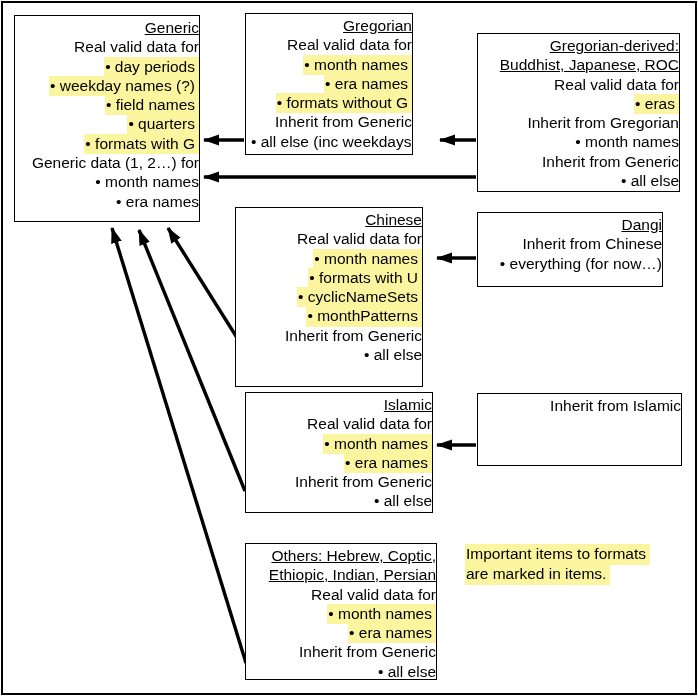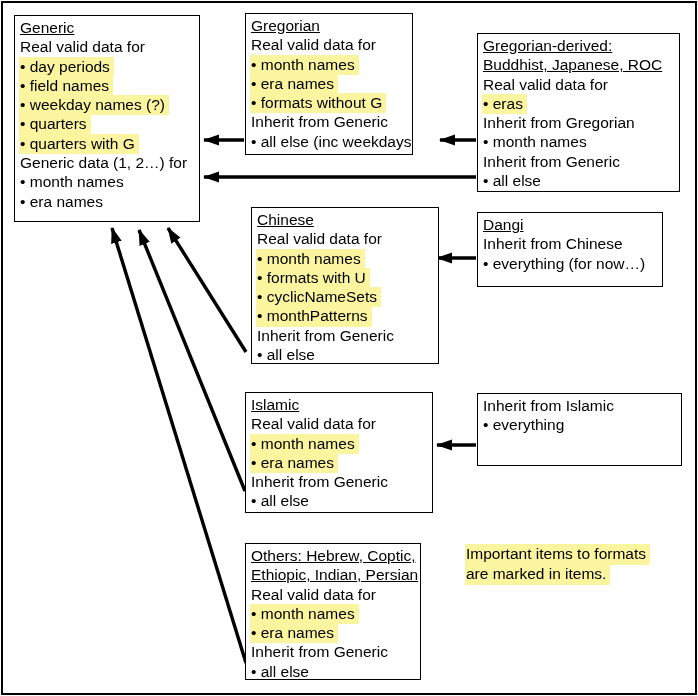--- a/index.html
+++ b/index.html
@@ -14,21 +14,21 @@
     position:absolute; inset:1px;
     border:2px solid var(--ink,#000);
     pointer-events:none;
   }
   .box {
     position:absolute; box-sizing:border-box;
     border:1.5px solid var(--ink,#000);
     background:#fff;
     padding:2px 0 0 5px;
     font-size:15.5px; line-height:19.3px;
-    white-space:nowrap; overflow:hidden;
+    white-space:nowrap; overflow:hidden;text-align:right;
   }
   .note {
     position:absolute; box-sizing:border-box;
     padding:2px 0 0 5px;
     font-size:15.5px; line-height:19.8px;
     white-space:nowrap;
   }
   .line { height:19.3px; }
   .note .line { height:19.8px; }
   .line span { display:inline-block; }
@@ -59,24 +59,24 @@
       <line x1="246" y1="352" x2="168" y2="228" stroke="#000000" stroke-width="3.4" marker-end="url(#ah)"></line>
       <line x1="245" y1="491" x2="139" y2="230" stroke="#000000" stroke-width="3.4" marker-end="url(#ah)"></line>
       <line x1="246" y1="663" x2="112" y2="228" stroke="#000000" stroke-width="3.4" marker-end="url(#ah)"></line>
     </g>
 </svg>
 
 <div class="box" style="left:14px;  top:15px;  width:186px; height:207px">
     <div class="line"><span class="ul">Generic</span></div>
     <div class="line"><span>Real valid data for</span></div>
     <div class="line"><span class="hl">• day periods</span></div>
+    <div class="line"><span class="hl">• weekday names (?)</span></div>
     <div class="line"><span class="hl">• field names</span></div>
-    <div class="line"><span class="hl">• weekday names (?)</span></div>
     <div class="line"><span class="hl">• quarters</span></div>
-    <div class="line"><span class="hl">• quarters with G</span></div>
+    <div class="line"><span class="hl">• formats with G</span></div>
     <div class="line"><span>Generic data (1, 2…) for</span></div>
     <div class="line"><span>• month names</span></div>
     <div class="line"><span>• era names</span></div>
   </div>
 
 <div class="box" style="left:245px; top:13px;  width:168px; height:142px">
     <div class="line"><span class="ul">Gregorian</span></div>
     <div class="line"><span>Real valid data for</span></div>
     <div class="line"><span class="hl">• month names</span></div>
     <div class="line"><span class="hl">• era names</span></div>
@@ -89,21 +89,21 @@
     <div class="line"><span class="ul">Gregorian-derived:</span></div>
     <div class="line"><span class="ul">Buddhist, Japanese, ROC</span></div>
     <div class="line"><span>Real valid data for</span></div>
     <div class="line"><span class="hl">• eras</span></div>
     <div class="line"><span>Inherit from Gregorian</span></div>
     <div class="line"><span>• month names</span></div>
     <div class="line"><span>Inherit from Generic</span></div>
     <div class="line"><span>• all else</span></div>
   </div>
 
-<div class="box" style="left:251px; top:207px; width:188px; height:157px">
+<div class="box" style="left:235px; top:207px; width:188px; height:180px">
     <div class="line"><span class="ul">Chinese</span></div>
     <div class="line"><span>Real valid data for</span></div>
     <div class="line"><span class="hl">• month names</span></div>
     <div class="line"><span class="hl">• formats with U</span></div>
     <div class="line"><span class="hl">• cyclicNameSets</span></div>
     <div class="line"><span class="hl">• monthPatterns</span></div>
     <div class="line"><span>Inherit from Generic</span></div>
     <div class="line"><span>• all else</span></div>
   </div>
 
@@ -117,24 +117,23 @@
     <div class="line"><span class="ul">Islamic</span></div>
     <div class="line"><span>Real valid data for</span></div>
     <div class="line"><span class="hl">• month names</span></div>
     <div class="line"><span class="hl">• era names</span></div>
     <div class="line"><span>Inherit from Generic</span></div>
     <div class="line"><span>• all else</span></div>
   </div>
 
 <div class="box" style="left:477px; top:393px; width:205px; height:73px">
     <div class="line"><span>Inherit from Islamic</span></div>
-    <div class="line"><span>• everything</span></div>
   </div>
 
-<div class="box" style="left:245px; top:543px; width:176px; height:137px">
+<div class="box" style="left:245px; top:543px; width:192px; height:137px">
     <div class="line"><span class="ul">Others: Hebrew, Coptic,</span></div>
     <div class="line"><span class="ul">Ethiopic, Indian, Persian</span></div>
     <div class="line"><span>Real valid data for</span></div>
     <div class="line"><span class="hl">• month names</span></div>
     <div class="line"><span class="hl">• era names</span></div>
     <div class="line"><span>Inherit from Generic</span></div>
     <div class="line"><span>• all else</span></div>
   </div>
 
 <div class="note" style="left:461px; top:542px; width:220px">

